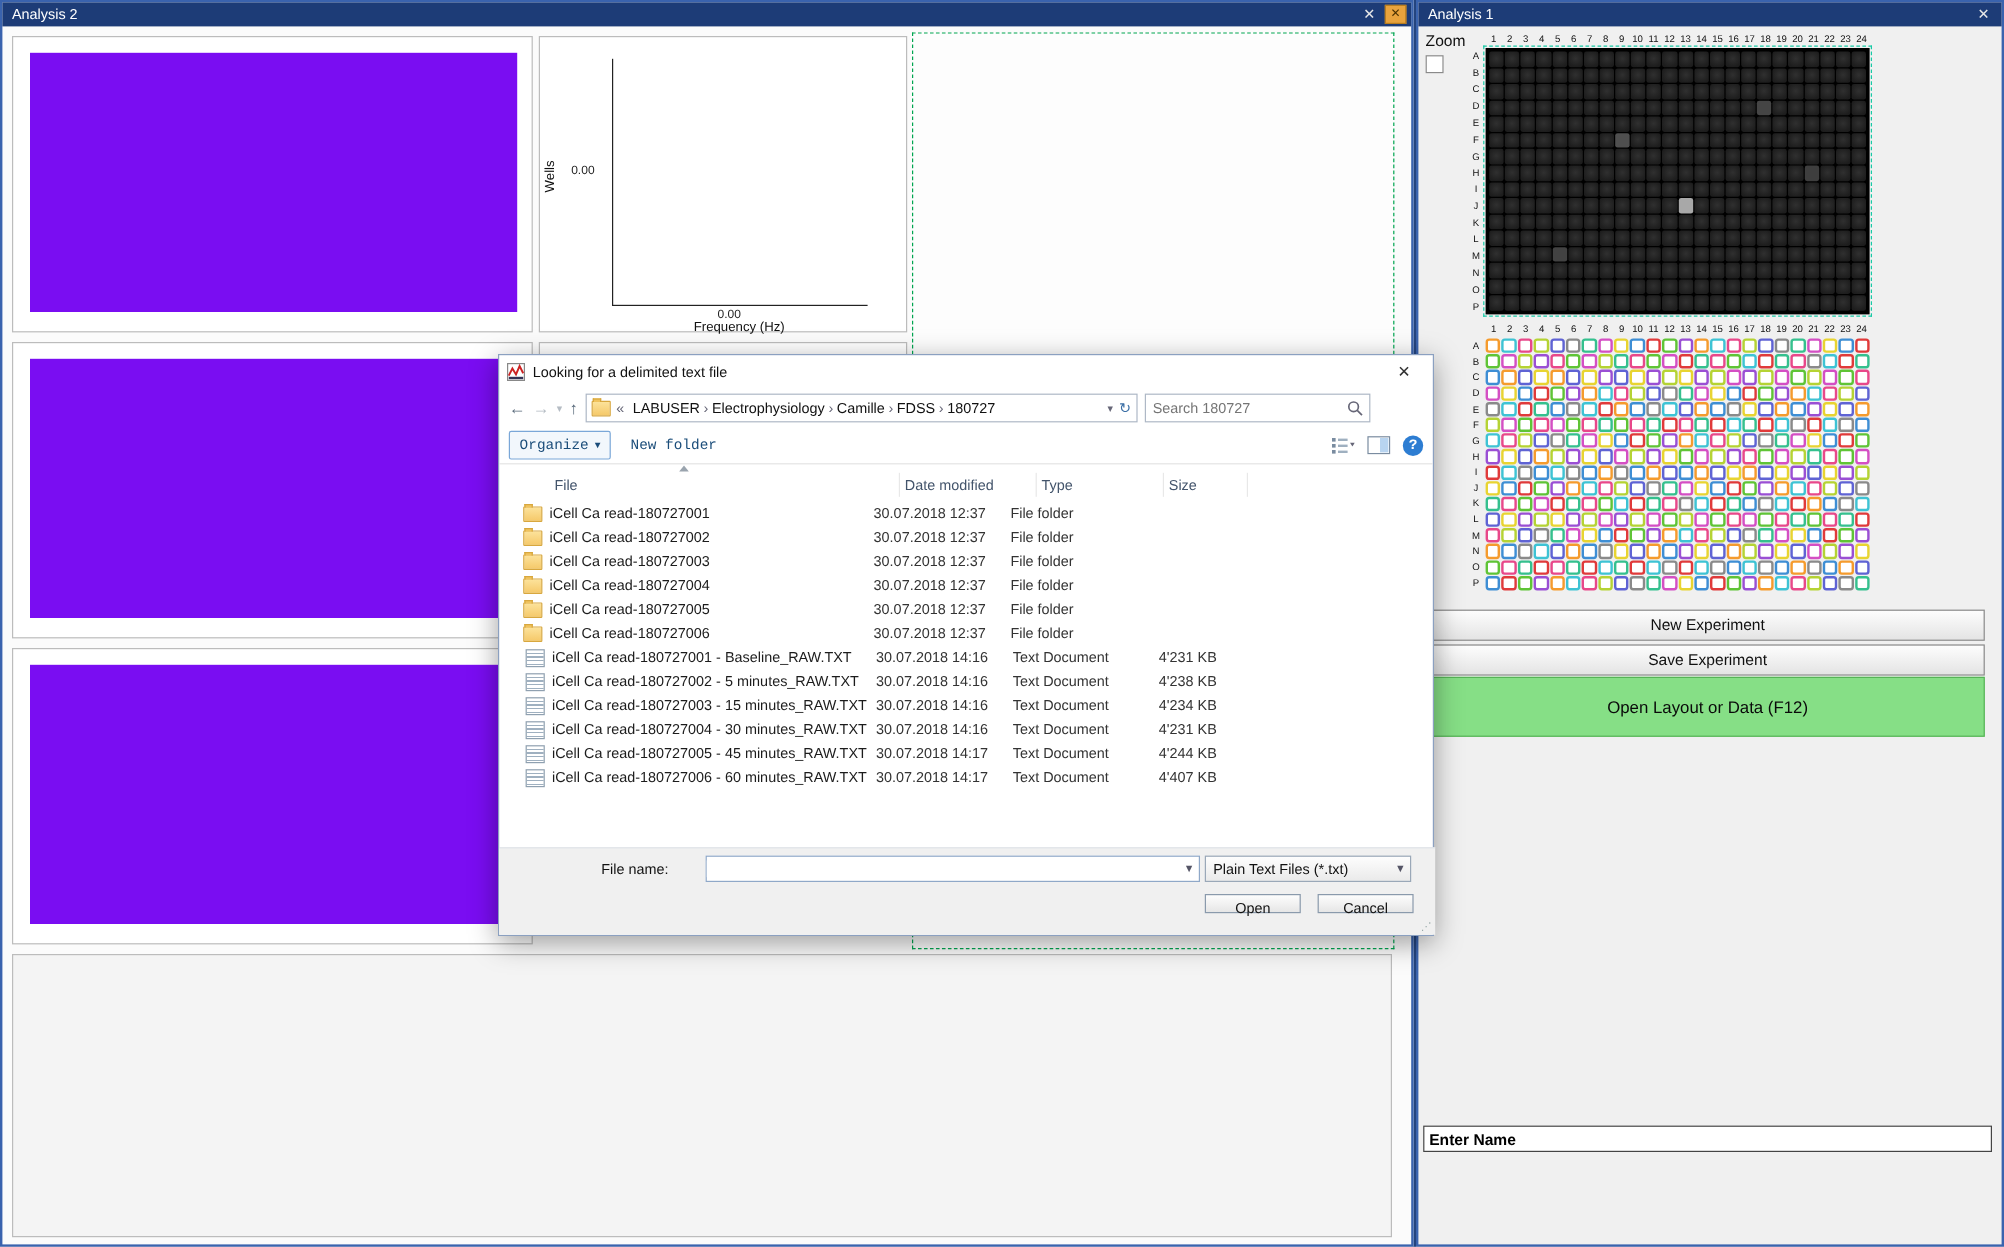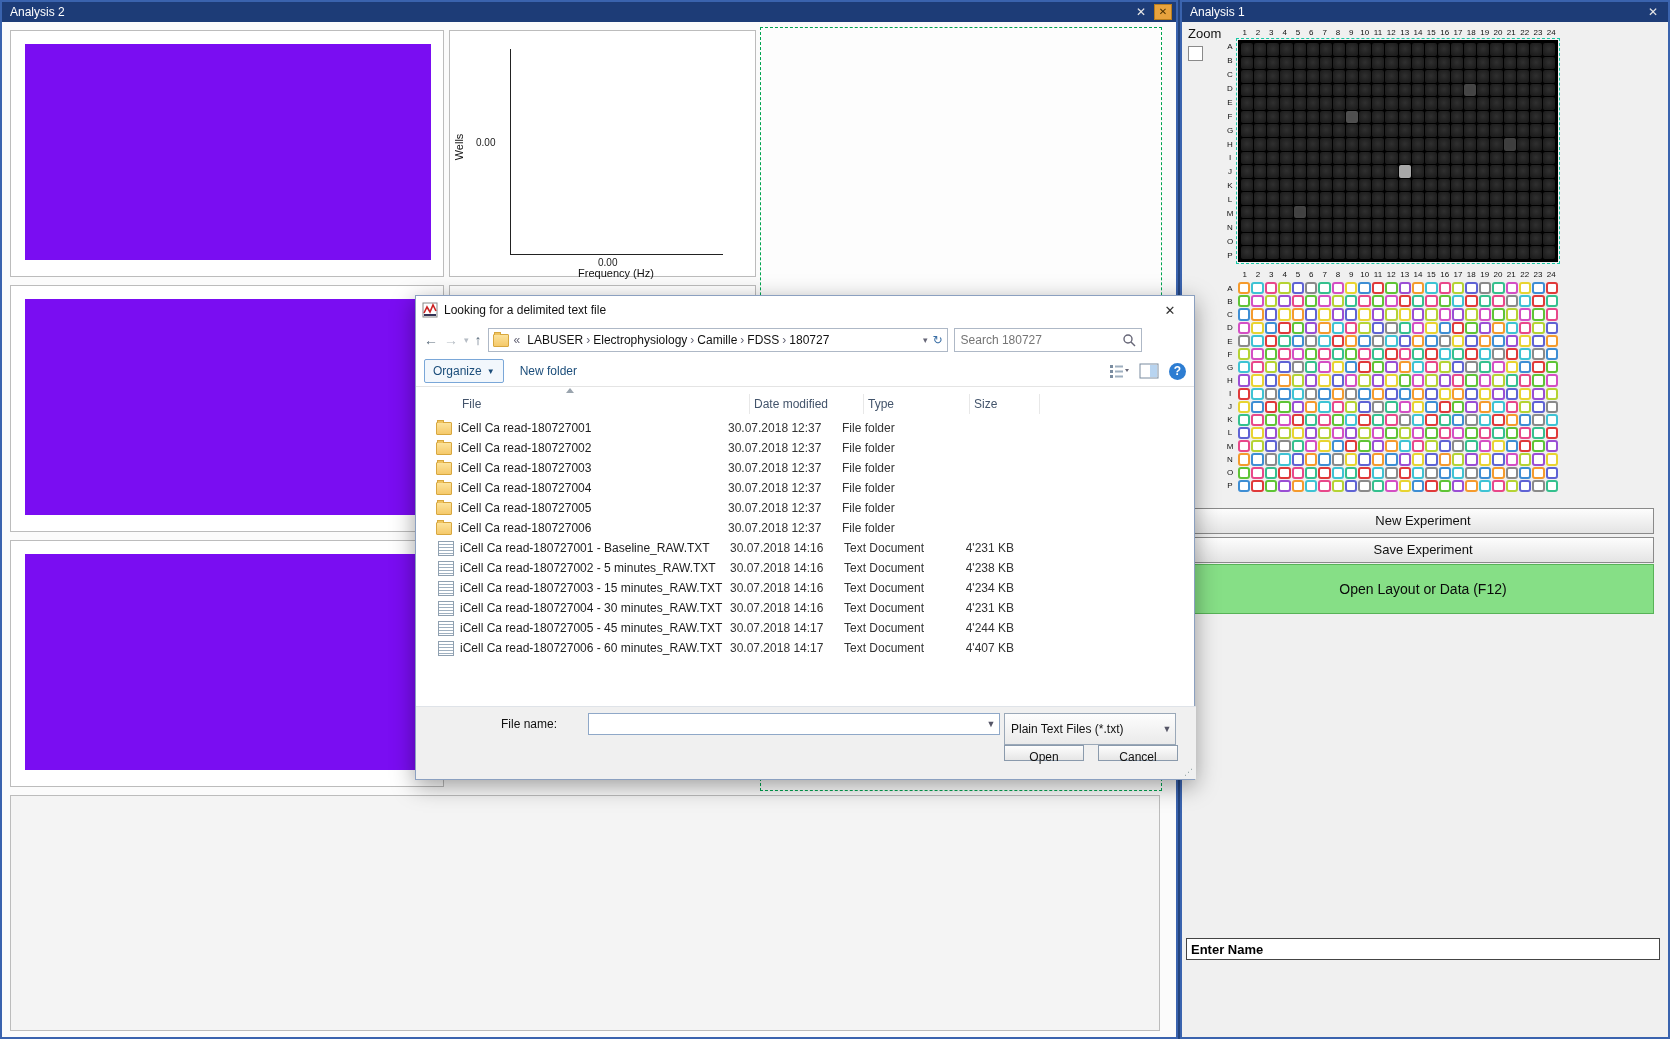--- a/index.html
+++ b/index.html
@@ -43,21 +43,21 @@
   .navrow{height:32px;display:flex;align-items:center;padding:0 8px;gap:6px;}
   .navbtn{color:#5a6b7c;font-size:14px;cursor:pointer;}
   .navbtn.dim{color:#b5bcc4;}
   .addr{height:22px;flex:0 0 450px;border:1px solid #aeb8c6;display:flex;align-items:center;
     padding:0 4px;gap:4px;background:#fff;}
   .crumb{padding:0 2px;cursor:pointer;white-space:nowrap;}
   .crumb-sep{color:#667;padding:0 1px;}
   .addr .refresh{margin-left:auto;color:#3a6ea5;cursor:pointer;}
   .searchbox{height:22px;flex:0 0 186px;border:1px solid #aeb8c6;display:flex;align-items:center;background:#fff;}
   .searchbox input{border:0;outline:0;flex:1;font-size:12px;padding:0 6px;font-family:inherit;color:#333;}
-  .toolbar{height:30px;display:flex;align-items:center;padding:0 8px;border-bottom:1px solid #e4e4e4;}
+  .toolbar{height:30px;display:flex;align-items:center;padding:0 8px;border-bottom:1px solid #e4e4e4;font-family:Liberation Mono, monospace;}
   .organize{height:22px;border:1px solid #7aa7d8;border-radius:2px;background:#f2f7fc;
     display:flex;align-items:center;padding:0 8px;gap:5px;color:#1b4d7a;cursor:pointer;}
   .newfolder{margin-left:16px;color:#1b4d7a;cursor:pointer;}
   .tb-right{margin-left:auto;display:flex;align-items:center;gap:10px;}
   .viewicon{width:20px;height:16px;cursor:pointer;}
   .helpbtn{width:17px;height:17px;border-radius:50%;background:#2d7dd2;color:#fff;font-weight:bold;
     font-size:12px;text-align:center;line-height:17px;cursor:pointer;}
   .sortind{position:absolute;left:150px;top:92px;width:0;height:0;border-left:4px solid transparent;
     border-right:4px solid transparent;border-bottom:5px solid #9aa4ae;}
   .hdrrow{position:absolute;left:0;top:96px;width:780px;height:24px;display:flex;align-items:center;
@@ -81,21 +81,21 @@
   .fcol.date{width:114px;color:#333;}
   .fcol.type{width:106px;color:#333;}
   .fcol.size{width:70px;text-align:right;padding-right:6px;box-sizing:border-box;color:#333;}
   .dlg-footer{position:absolute;left:0;bottom:0;width:780px;height:73px;background:#f0f0f0;
     border-top:1px solid #dfe3e8;box-sizing:border-box;}
   .fname-label{position:absolute;left:85px;top:10px;color:#111;}
   .fname-combo{position:absolute;left:172px;top:6px;width:412px;height:22px;border:1px solid #8fa8c8;
     background:#fff;box-sizing:border-box;display:flex;align-items:center;}
   .fname-combo input{flex:1;border:0;outline:0;padding:0 5px;font-family:inherit;font-size:12px;}
   .combo-arrow{width:16px;text-align:center;color:#556;font-size:9px;cursor:pointer;}
-  .ftype{position:absolute;left:588px;top:6px;width:172px;height:32px;border:1px solid #9aa8b8;
+  .ftype{position:absolute;left:588px;top:6px;width:172px;height:22px;border:1px solid #9aa8b8;
     background:linear-gradient(#fdfdfd,#eaeaea);display:flex;align-items:center;box-sizing:border-box;
     padding-left:6px;cursor:pointer;}
   .dlg-btn{position:absolute;top:38px;width:80px;height:16px;border:1px solid #8a9aac;
     background:linear-gradient(#fdfdfd,#e6e6e6);text-align:center;line-height:22px;cursor:pointer;box-sizing:border-box;}
   #open-btn{left:588px;}
   #cancel-btn{left:682px;}
   .grip{position:absolute;right:2px;bottom:2px;width:10px;height:10px;color:#9aa;font-size:9px;line-height:10px;}
 
   
   #right-win{left:1180px;top:0;width:490px;height:1039px;background:#f0f0f0;}

